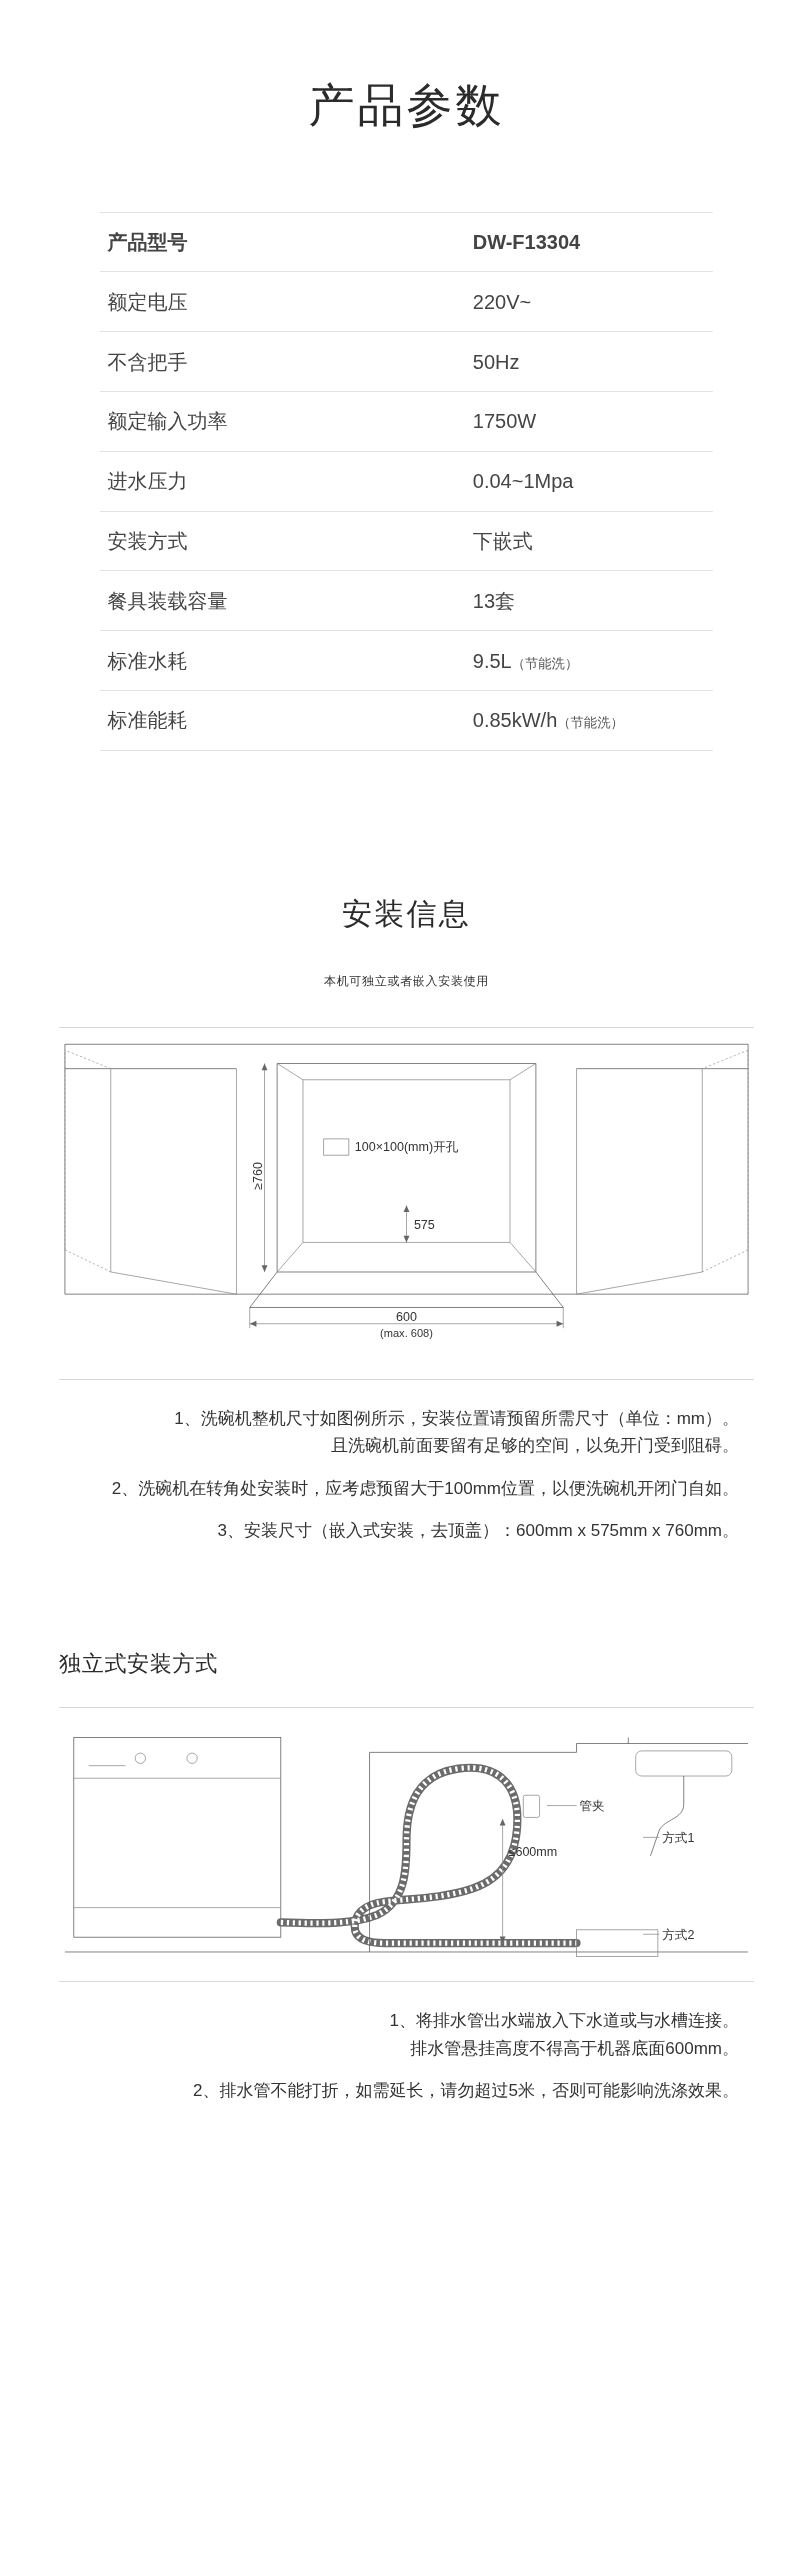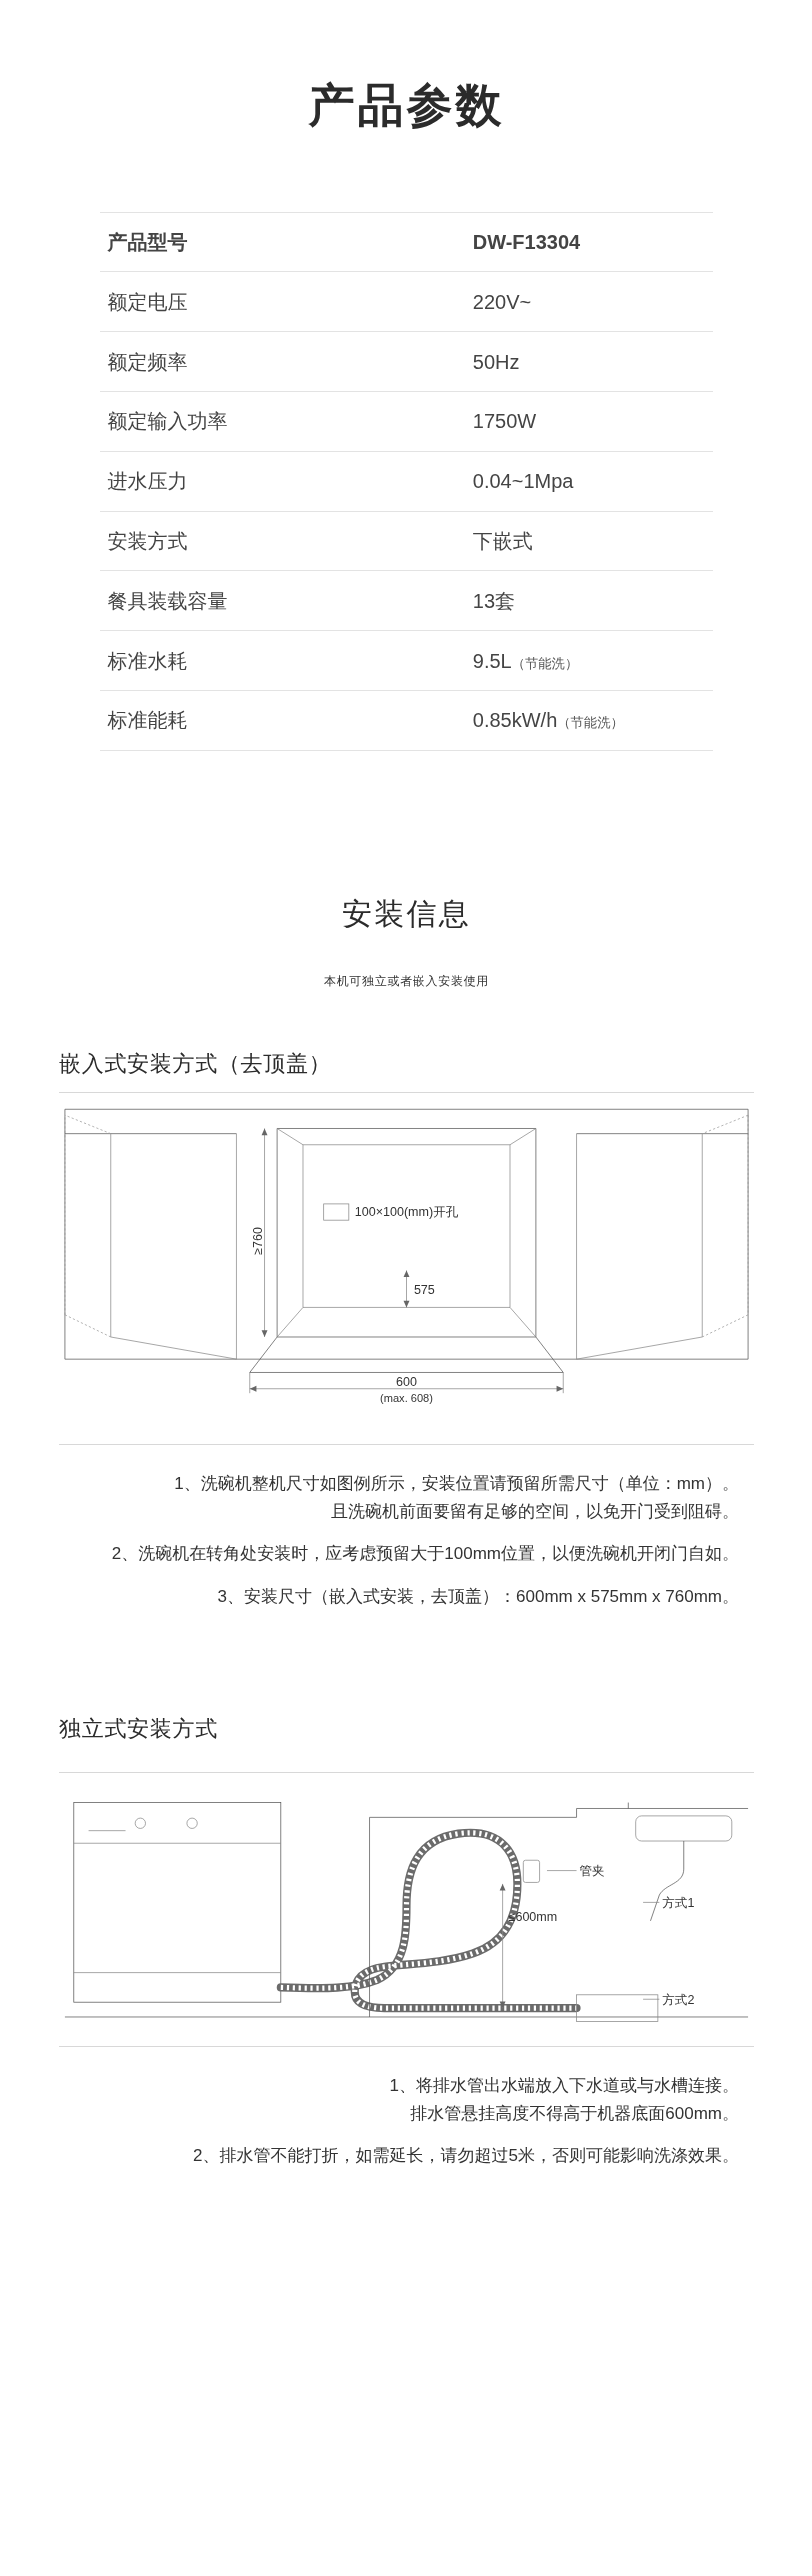--- a/index.html
+++ b/index.html
@@ -20,21 +20,21 @@
     min-height: 2576px;
     overflow: hidden;
   }
 
   
   .spec-title {
     text-align: center;
     font-size: 46px;
     letter-spacing: 3px;
     color: #2b2b2b;
-    font-weight: 700;
+    font-weight: 400;
     padding-top: 44px;
     padding-bottom: 44px;
   }
   .spec-table {
     width: 613px;
     margin: 0 auto;
     border-collapse: collapse;
   }
   .spec-table tr {
     border-bottom: 0.7px solid #e3e3e3;
@@ -135,21 +135,21 @@
     <tbody>
       <tr>
         <td class="k"><span>产品型号</span></td>
         <td class="v"><span>DW-F13304</span></td>
       </tr>
       <tr>
         <td class="k"><span>额定电压</span></td>
         <td class="v"><span>220V~</span></td>
       </tr>
       <tr>
-        <td class="k"><span>额定频率</span></td>
+        <td class="k"><span>不含把手</span></td>
         <td class="v"><span>50Hz</span></td>
       </tr>
       <tr>
         <td class="k"><span>额定输入功率</span></td>
         <td class="v"><span>1750W</span></td>
       </tr>
       <tr>
         <td class="k"><span>进水压力</span></td>
         <td class="v"><span>0.04~1Mpa</span></td>
       </tr>
@@ -168,21 +168,20 @@
       <tr>
         <td class="k"><span>标准能耗</span></td>
         <td class="v"><span>0.85kW/h</span><span class="sm">（节能洗）</span></td>
       </tr>
     </tbody>
   </table>
 
   <h2 class="install-title">安装信息</h2>
   <div class="install-sub">本机可独立或者嵌入安装使用</div>
 
-  <div class="block-head">嵌入式安装方式（去顶盖）</div>
 
   <div class="drawing builtin">
     <svg viewBox="0 0 940 470" xmlns="http://www.w3.org/2000/svg">
 
       <line x1="8" y1="22" x2="932" y2="22" class="draw-stroke"></line>
       <line x1="8" y1="22" x2="8" y2="360" class="draw-stroke"></line>
       <line x1="932" y1="22" x2="932" y2="360" class="draw-stroke"></line>
       <line x1="8" y1="360" x2="932" y2="360" class="draw-stroke"></line>
 
       <line x1="8" y1="55" x2="240" y2="55" class="draw-stroke"></line>

